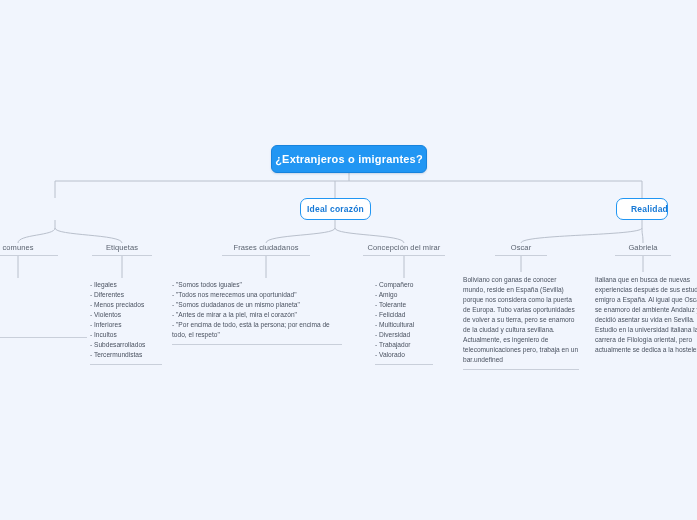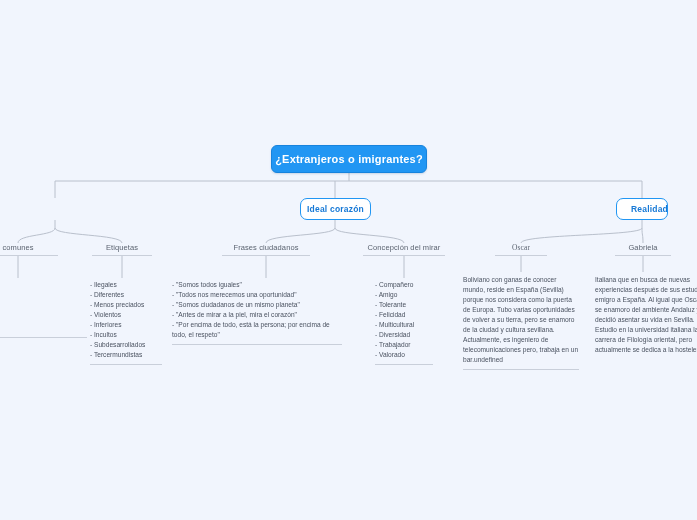--- a/index.html
+++ b/index.html
@@ -159,21 +159,21 @@
   <div class="node-l2" style="left:616px; top:198px; width:52px; height:22px;padding-left:21px;">Realidad</div>
 
   <div class="node-l3" style="left:-22px; top:243px; width:80px;">comunes</div>
 
   <div class="node-l3" style="left:92px; top:243px; width:60px;">Etiquetas</div>
 
   <div class="node-l3" style="left:222px; top:243px; width:88px;">Frases ciudadanos</div>
 
   <div class="node-l3" style="left:363px; top:243px; width:82px;">Concepción del mirar</div>
 
-  <div class="node-l3" style="left:495px; top:243px; width:52px;font-family:Liberation Serif, serif;">Oscar</div>
+  <div class="node-l3" style="left:495px; top:243px; width:52px;">Oscar</div>
 
   <div class="node-l3" style="left:615px; top:243px; width:56px;">Gabriela</div>
 
   <div class="leaf" style="left:-58px; top:280px; width:145px; height:58px;">
     <p>abajo"</p>
     <p>a droga o a los</p>
     <p>&nbsp;</p>
     <p>demasiado, deben</p>
     <p>&nbsp;</p>
     <p>mientos"...</p>

